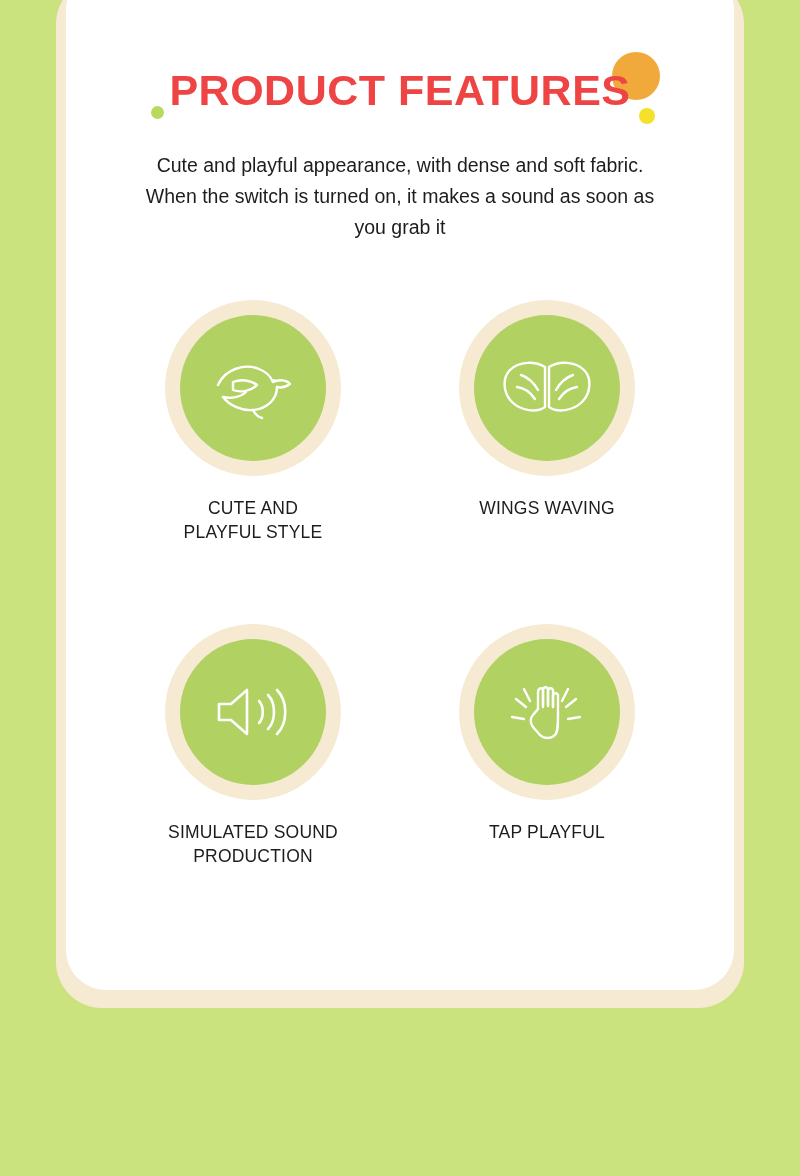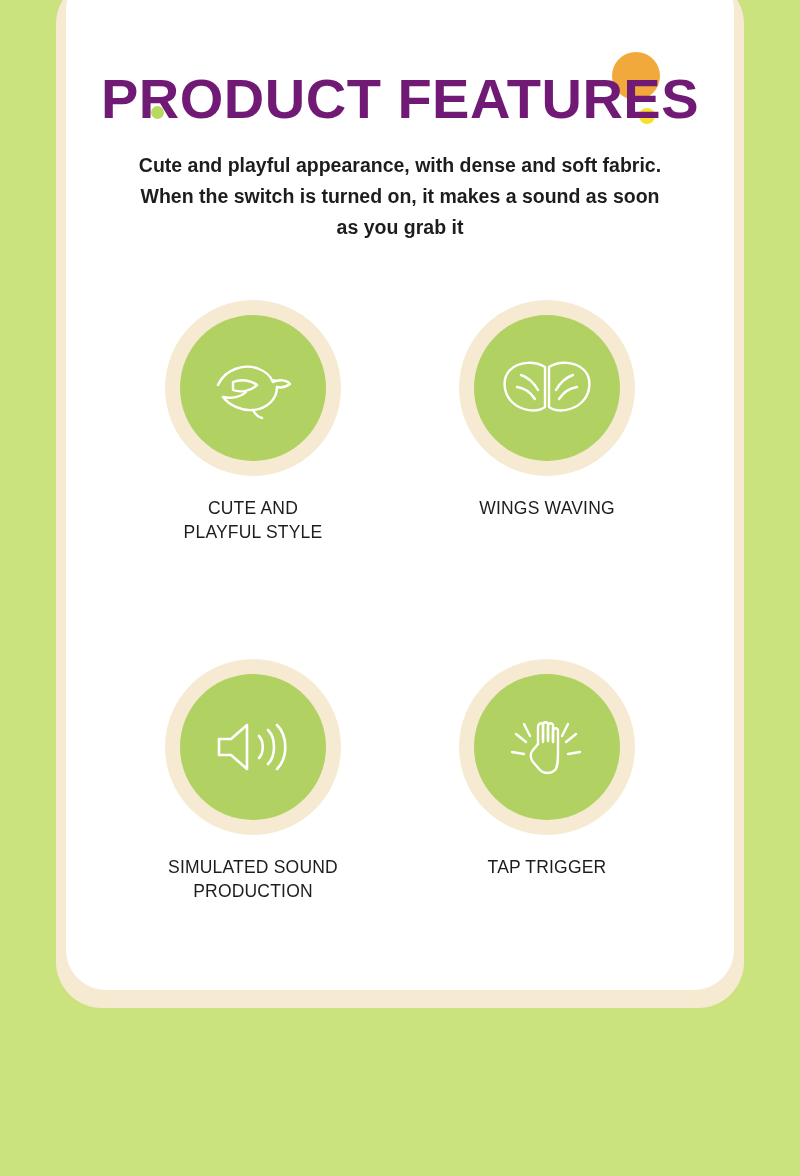--- a/index.html
+++ b/index.html
@@ -69,47 +69,46 @@
     left: 85px;
     top: 136px;
   }
 
   .title {
     position: absolute;
     left: 0;
     right: 0;
     top: 96px;
     text-align: center;
-    font-size: 56px;
+    font-size: 43px;
     font-weight: bold;
     letter-spacing: 0.5px;
-    color: #701a75;
+    color: #ef4444;
     z-index: 3;
   }
 
   .subtitle {
     position: absolute;
     left: 70px;
     right: 70px;
     top: 180px;
     text-align: center;
     font-size: 19.5px;
     line-height: 31px;
     color: #1d1d1d;
-    font-weight: bold;
   }
 
   .features {
     position: absolute;
     left: 40px;
     top: 330px;
     width: 588px;
     display: grid;
     grid-template-columns: 1fr 1fr;
-    row-gap: 115px;
+    row-gap: 80px;
   }
 
   .feature {
     display: flex;
     flex-direction: column;
     align-items: center;
   }
 
   .icon-ring {
     width: 176px;
@@ -244,18 +243,18 @@
                 <path d="M20 12 L26 24"></path>
                 <path d="M12 22 L22 30"></path>
                 <path d="M64 12 L58 24"></path>
                 <path d="M72 22 L62 30"></path>
                 <path d="M8 40 L20 42"></path>
                 <path d="M76 40 L64 42"></path>
               </svg>
             </span>
           </div>
         </div>
-        <div class="feature-label">TAP TRIGGER</div>
+        <div class="feature-label">TAP PLAYFUL</div>
       </div>
 
     </div>
   </div>
 </div>
 
 </body></html>

